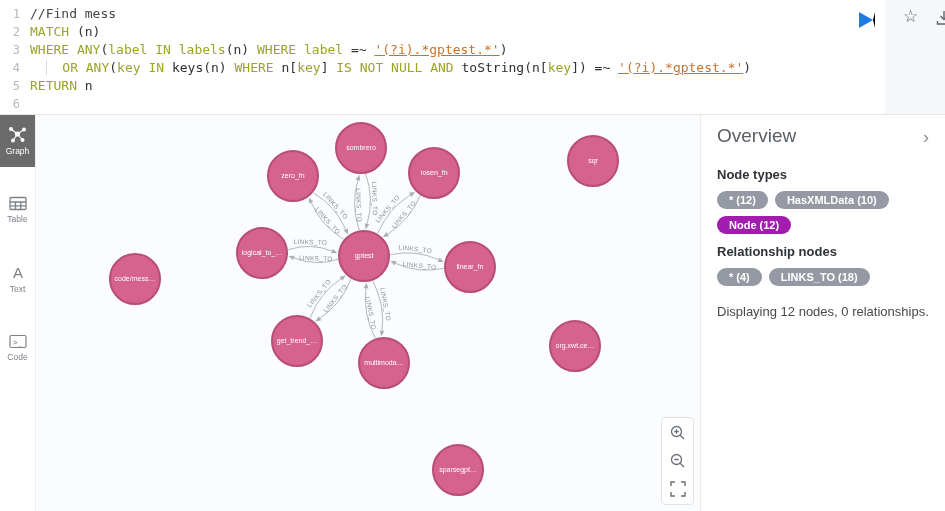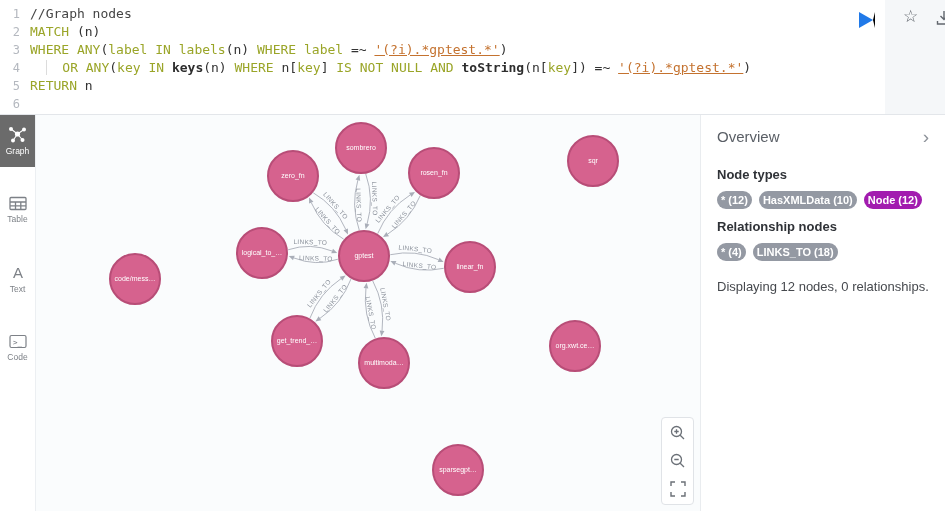--- a/index.html
+++ b/index.html
@@ -6,21 +6,21 @@
   body { font-family:"Liberation Sans", sans-serif; background:#fff; }
   .app { width:945px; height:511px; position:relative; overflow:hidden; background:#fff; }
 
   
   .editor { height:115px; display:flex; border-bottom:1px solid #e3e6ea; background:#fff; position:relative; }
   .lines { flex:1; padding-top:5px; font-family:"DejaVu Sans Mono", monospace; font-size:13px; line-height:18px; overflow:hidden; }
   .cl { display:flex; white-space:pre; }
   .ln { width:30px; text-align:right; padding-right:10px; color:#b4b8bf; font-size:12px; flex:none; }
   .kw  { color:#9aa528; }
   .cm  { color:#454545; }
-  .fn  { color:#2e2e2e; font-weight:bold; }
+  .fn  { color:#2e2e2e; font-weight:normal; }
   .str { color:#c4722f;text-decoration:underline; }
   .pl  { color:#333; }
   .gd  { border-right:1px solid #dcdcdc; }
   .play-btn { position:absolute; right:70px; top:12px; width:0; height:0; cursor:pointer;
     border-left:14px solid #2079e8; border-top:8px solid transparent; border-bottom:8px solid transparent; background:none; }
   .editor-side { width:60px; flex:none; background:#f5f7f9; position:relative; overflow:hidden; }
   .fav-star { position:absolute; left:18px; top:6px; font-size:17px; color:#62676e; cursor:pointer; }
   .dl-icon { position:absolute; right:-8px; top:9px; color:#62676e; cursor:pointer; }
 
   
@@ -42,36 +42,36 @@
   .gnode  { fill:#d6628e; stroke:#b84d77; stroke-width:2; cursor:pointer; }
   .nlabel { font-family:"Liberation Sans", sans-serif; font-size:7px; fill:#fff; text-anchor:middle; pointer-events:none; }
 
   .zoomctrl { position:absolute; right:6px; bottom:6px; width:33px; background:#fff; border:1px solid #e0e3e7;
               border-radius:4px; display:flex; flex-direction:column; align-items:center; padding:6px 0; gap:10px; }
   .zbtn { width:18px; height:18px; color:#6b7077; cursor:pointer; background:none; border:none; padding:0; }
 
   
   .panel { width:245px; flex:none; background:#fff; border-left:1px solid #e9ecef; padding:0 16px; }
   .panel-header { display:flex; justify-content:space-between; align-items:center; height:42px; }
-  .panel-title { font-size:15px; color:#5a5f66; }
+  .panel-title { font-size:19px; color:#5a5f66; }
   .chev { font-size:19px; color:#8d929a; cursor:pointer; line-height:1; }
   .sec-title { margin-top:10px; font-size:13px; font-weight:bold; color:#2f3237; }
   .pillrow { display:flex; gap:7px; margin-top:9px; flex-wrap:wrap; }
-  .pill { background:#9499a3; color:#fff; font-size:11px; font-weight:bold; padding:3px 4px; border-radius:11px; cursor:pointer; }
+  .pill { background:#9499a3; color:#fff; font-size:11px; font-weight:bold; padding:3px 12px; border-radius:11px; cursor:pointer; }
   .pill.pink { background:#a21caf; }
   .status { margin-top:18px; font-size:13px; color:#46494e; }
 </style>
 </head>
 <body>
 
 <div class="app">
 
   <div class="editor">
     <div class="lines">
-        <div class="cl"><span class="ln">1</span><span><span class="cm">//Graph nodes</span></span></div>
+        <div class="cl"><span class="ln">1</span><span><span class="cm">//Find mess</span></span></div>
         <div class="cl"><span class="ln">2</span><span><span class="kw">MATCH</span><span class="pl"> (n)</span></span></div>
         <div class="cl"><span class="ln">3</span><span><span class="kw">WHERE</span><span class="pl"> </span><span class="kw">ANY</span><span class="pl">(</span><span class="kw">label</span><span class="pl"> </span><span class="kw">IN</span><span class="pl"> </span><span class="kw">labels</span><span class="pl">(n) </span><span class="kw">WHERE</span><span class="pl"> </span><span class="kw">label</span><span class="pl"> =~ </span><span class="str">'(?i).*gptest.*'</span><span class="pl">)</span></span></div>
         <div class="cl"><span class="ln">4</span><span><span class="gd">  </span><span class="pl">  </span><span class="kw">OR</span><span class="pl"> </span><span class="kw">ANY</span><span class="pl">(</span><span class="kw">key</span><span class="pl"> </span><span class="kw">IN</span><span class="pl"> </span><span class="fn">keys</span><span class="pl">(n) </span><span class="kw">WHERE</span><span class="pl"> n[</span><span class="kw">key</span><span class="pl">] </span><span class="kw">IS NOT NULL AND</span><span class="pl"> </span><span class="fn">toString</span><span class="pl">(n[</span><span class="kw">key</span><span class="pl">]) =~ </span><span class="str">'(?i).*gptest.*'</span><span class="pl">)</span></span></div>
         <div class="cl"><span class="ln">5</span><span><span class="kw">RETURN</span><span class="pl"> n</span></span></div>
         <div class="cl"><span class="ln">6</span><span></span></div>
       </div>
     <button class="play-btn" title=""></button>
     <div class="editor-side">
       <span class="fav-star">☆</span>
       <span class="dl-icon">

